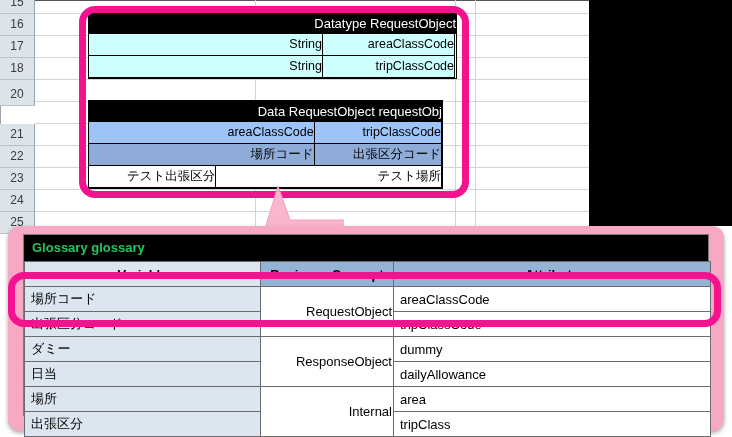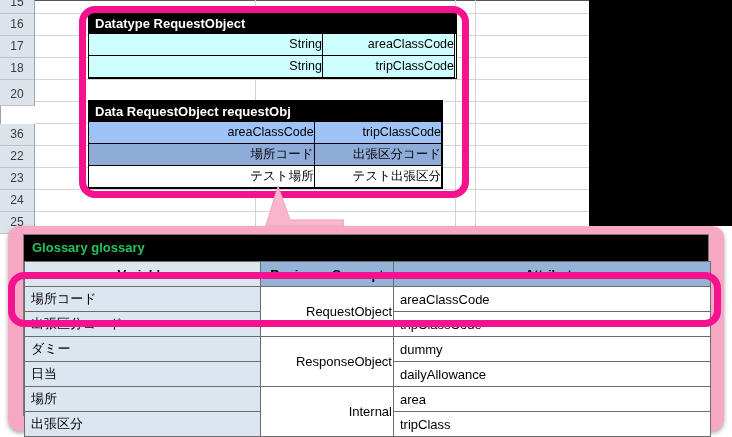--- a/index.html
+++ b/index.html
@@ -71,28 +71,29 @@
   
   .mtable {
     position: absolute;
     border: 1px solid #000;
     box-sizing: border-box;
     background: #fff;
   }
   .mtitle {
     background: #000;
     color: #fff;
-    font-weight: bold;
+    font-weight: normal;
     font-size: 13px;
     height: 21px;
     line-height: 21px;
     padding-left: 6px;
     box-sizing: border-box;
     white-space: nowrap;
     overflow: hidden;
+    text-align: right;
   }
   .mrow {
     display: flex;
     height: 22px;
   }
   .mcell {
     box-sizing: border-box;
     border: 1px solid #000;
     margin: -1px 0 0 -1px;
     font-size: 12.5px;
@@ -185,21 +186,21 @@
     <div class="sheet-topline"></div>
     <div id="sheet-left-edge"></div>
 
     <div id="row-headers">
         <div class="row-head" style="top: -8px; height: 22px;">15</div>
         <div class="row-head" style="top: 14px; height: 22px;">16</div>
         <div class="row-head" style="top: 36px; height: 22px;">17</div>
         <div class="row-head" style="top: 58px; height: 22px;">18</div>
         <div class="row-head" style="top: 80px; height: 22px;">19</div>
         <div class="row-head" style="top: 84px; height: 22px; text-align: center;">20</div>
-        <div class="row-head" style="top: 124px; height: 22px;">36</div>
+        <div class="row-head" style="top: 124px; height: 22px;">21</div>
         <div class="row-head" style="top: 146px; height: 22px;">22</div>
         <div class="row-head" style="top: 168px; height: 22px;">23</div>
         <div class="row-head" style="top: 190px; height: 22px;">24</div>
         <div class="row-head" style="top: 212px; height: 22px;">25</div>
       </div>
     <div id="grid-rows">
         <div class="grid-row" style="top: -8px;"></div>
         <div class="grid-row" style="top: 14px;"></div>
         <div class="grid-row" style="top: 36px;"></div>
         <div class="grid-row" style="top: 58px;"></div>
@@ -236,22 +237,22 @@
     <div class="mtitle">Data RequestObject requestObj</div>
     <div class="mrow">
       <div class="mcell c-left" style="background:#9dc3f7">areaClassCode</div>
       <div class="mcell c-right" style="background:#9dc3f7">tripClassCode</div>
     </div>
     <div class="mrow">
       <div class="mcell c-left" style="background:#8fabd7">場所コード</div>
       <div class="mcell c-right" style="background:#8fabd7">出張区分コード</div>
     </div>
     <div class="mrow">
+      <div class="mcell c-right" style="background:#ffffff">テスト出張区分</div>
       <div class="mcell c-left" style="background:#ffffff">テスト場所</div>
-      <div class="mcell c-right" style="background:#ffffff">テスト出張区分</div>
     </div>
   </div>
 
   <div class="pink-box" id="pink-top" style="left:79px; top:6px; width:390px; height:192px;"></div>
 
   <svg id="arrow" viewBox="0 0 86 46">
     <polygon points="20,0 32,34 86,34 86,46 6,46" fill="#f9b6cd" stroke="#f4a0bd" stroke-width="1"></polygon>
   </svg>
 
   <div id="glossary-panel">

